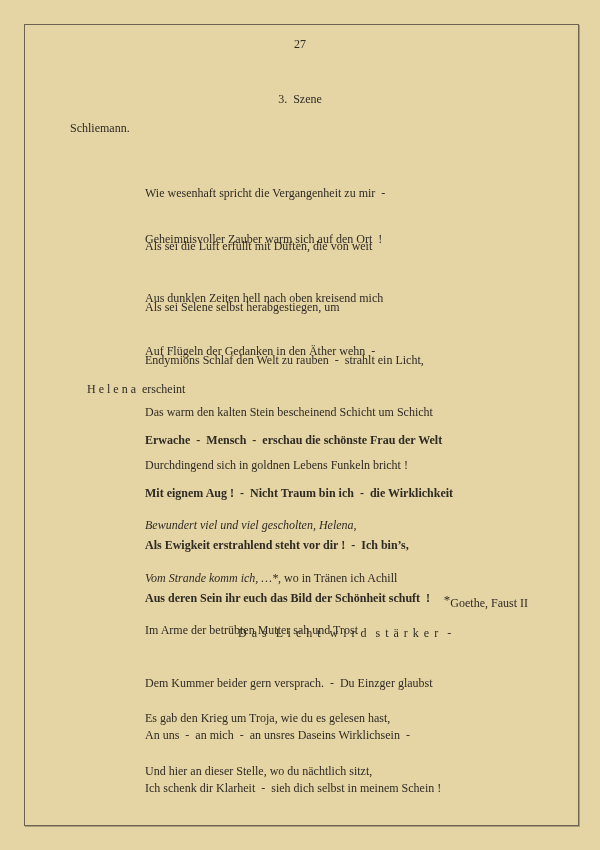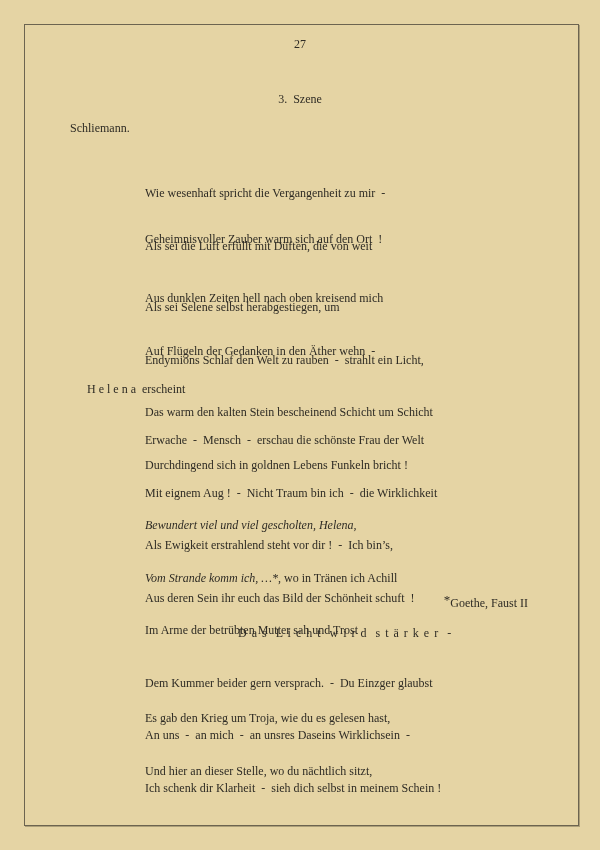--- a/index.html
+++ b/index.html
@@ -81,21 +81,21 @@
     <div class="vline">Als sei Selene selbst herabgestiegen, um</div>
     <div class="vline">Endymions Schlaf den Welt zu rauben  -  strahlt ein Licht,</div>
     <div class="vline">Das warm den kalten Stein bescheinend Schicht um Schicht</div>
     <div class="vline">Durchdingend sich in goldnen Lebens Funkeln bricht !</div>
   </div>
 
   <div class="abs helena-line txt" style="top:363px;">
     <span>H e l e n a</span><span>  </span><span>erscheint</span>
   </div>
 
-  <div class="abs vblock txt" style="top:397px;">
+  <div class="abs vblock txt" style="top:397px;font-weight:bold;">
     <div class="vline">Erwache  -  Mensch  -  erschau die schönste Frau der Welt</div>
     <div class="vline">Mit eignem Aug !  -  Nicht Traum bin ich  -  die Wirklichkeit</div>
     <div class="vline">Als Ewigkeit erstrahlend steht vor dir !  -  Ich bin’s,</div>
     <div class="vline">Aus deren Sein ihr euch das Bild der Schönheit schuft  !</div>
   </div>
 
   <div class="abs vblock txt" style="top:482px;">
     <div class="vline italic">Bewundert viel und viel gescholten, Helena,</div>
     <div class="vline"><span class="italic">Vom Strande komm ich, …*</span><span>, wo in Tränen ich Achill</span></div>
     <div class="vline">Im Arme der betrübten Mutter sah und Trost</div>

